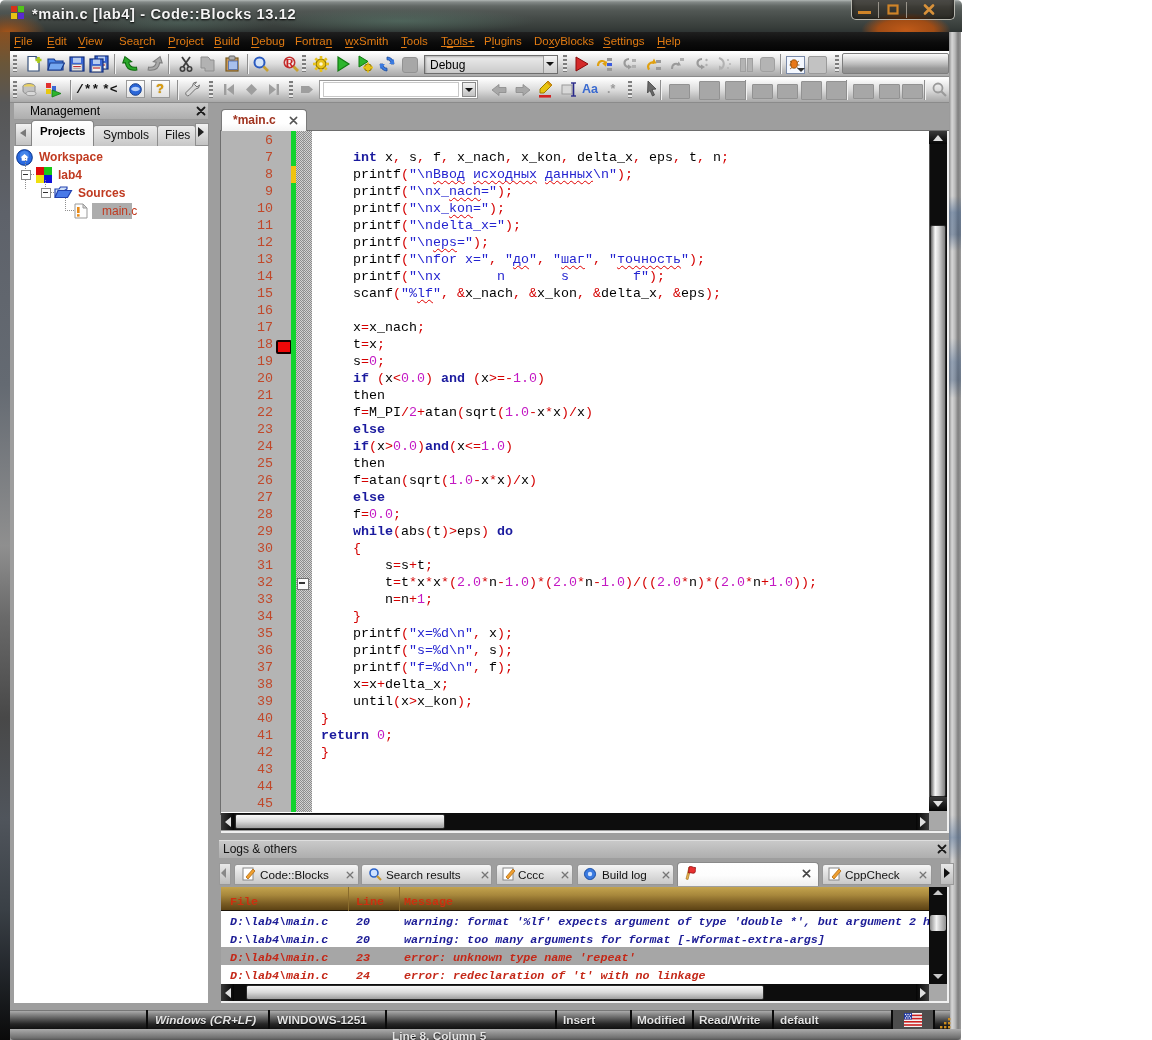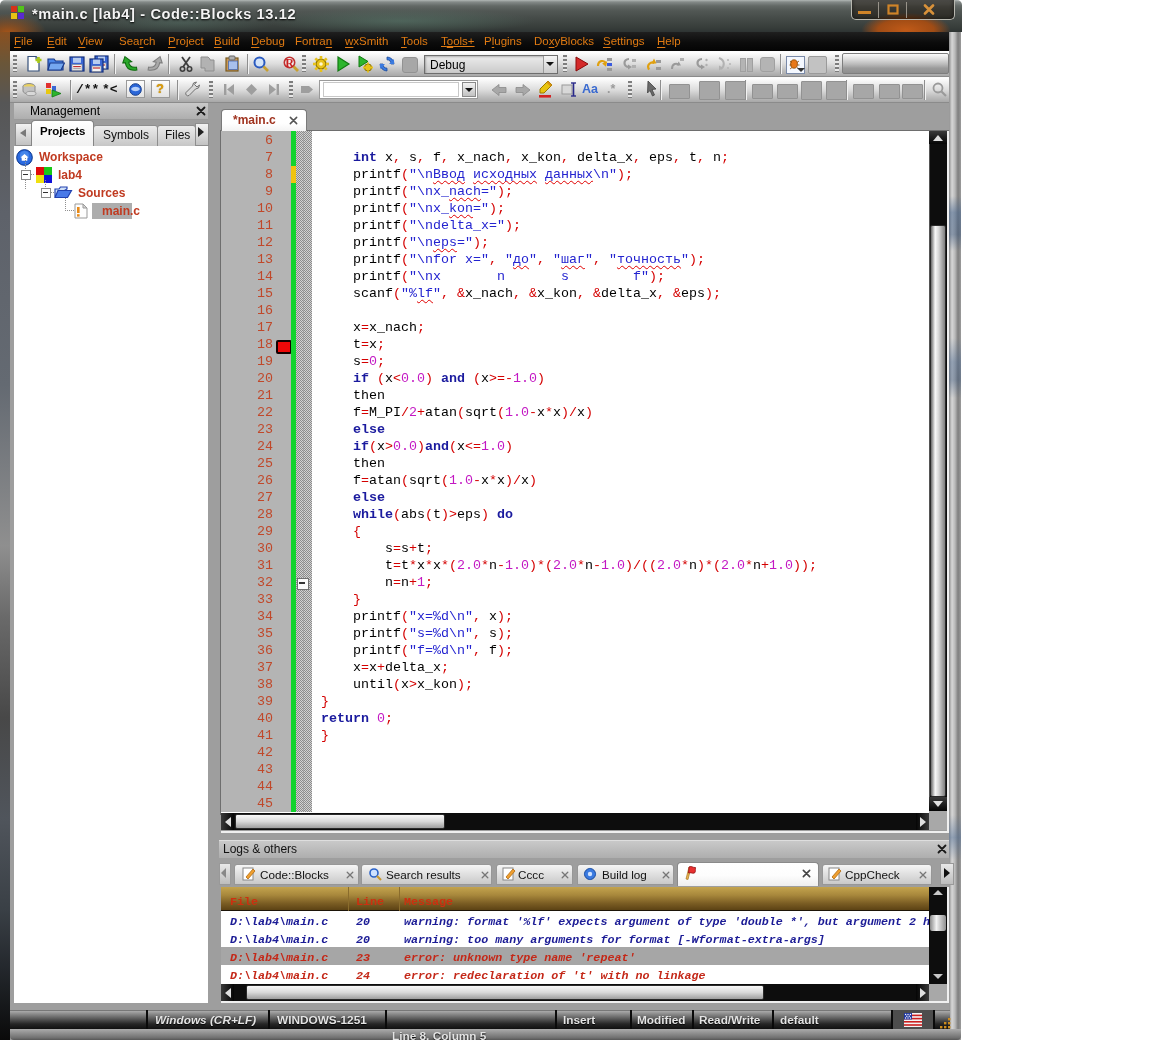--- a/index.html
+++ b/index.html
@@ -382,21 +382,21 @@
 </svg>
 <div class="a" style="left:78px;top:186px;font-size:12px;font-weight:bold;color:#c03a20;">Sources</div>
 
 <div class="a" style="left:92px;top:203px;width:40px;height:16px;background:#adadad;"></div>
 <svg class="a" style="left:74px;top:203px;" width="14" height="16" viewBox="0 0 14 16">
  <path d="M1 1 L9 1 L13 5 L13 15 L1 15 Z" fill="#fdfdfd" stroke="#999" stroke-width="1"></path>
  <path d="M9 1 L9 5 L13 5 Z" fill="#d8d8d8" stroke="#999" stroke-width="1"></path>
  <rect x="3" y="4" width="2.6" height="6" fill="#e88a18"></rect>
  <rect x="3" y="11.2" width="2.6" height="2.4" fill="#e88a18"></rect>
 </svg>
-<div class="a" style="left:94px;top:204px;font-size:12px;font-weight:bold;color:#c03a20;padding-left:8px;">main.c</div>
+<div class="a" style="left:94px;top:204px;font-size:12px;font-weight:normal;color:#c03a20;padding-left:8px;">main.c</div>
 
 <div class="a" style="left:25px;top:158px;width:1px;height:12px;background:repeating-linear-gradient(180deg,#909090 0 1px,transparent 1px 2px);"></div>
 <div class="a" style="left:25px;top:180px;width:1px;height:9px;background:repeating-linear-gradient(180deg,#909090 0 1px,transparent 1px 2px);"></div>
 <div class="a" style="left:31px;top:174px;width:4px;height:1px;background:repeating-linear-gradient(90deg,#909090 0 1px,transparent 1px 2px);"></div>
 <div class="a" style="left:45px;top:180px;width:1px;height:8px;background:repeating-linear-gradient(180deg,#909090 0 1px,transparent 1px 2px);"></div>
 <div class="a" style="left:51px;top:192px;width:4px;height:1px;background:repeating-linear-gradient(90deg,#909090 0 1px,transparent 1px 2px);"></div>
 <div class="a" style="left:65px;top:198px;width:1px;height:13px;background:repeating-linear-gradient(180deg,#909090 0 1px,transparent 1px 2px);"></div>
 <div class="a" style="left:65px;top:210px;width:9px;height:1px;background:repeating-linear-gradient(90deg,#909090 0 1px,transparent 1px 2px);"></div>
 </div>
 
@@ -478,20 +478,21 @@
 <div class="cl">    t<span class="o">=</span>x<span class="o">;</span></div>
 <div class="cl">    s<span class="o">=</span><span class="n">0</span><span class="o">;</span></div>
 <div class="cl">    <span class="k">if</span> <span class="o">(</span>x<span class="o">&lt;</span><span class="n">0.0</span><span class="o">)</span> <span class="k">and</span> <span class="o">(</span>x<span class="o">&gt;=-</span><span class="n">1.0</span><span class="o">)</span></div>
 <div class="cl">    then</div>
 <div class="cl">    f<span class="o">=</span>M_PI<span class="o">/</span><span class="n">2</span><span class="o">+</span>atan<span class="o">(</span>sqrt<span class="o">(</span><span class="n">1.0</span><span class="o">-</span>x<span class="o">*</span>x<span class="o">)</span><span class="o">/</span>x<span class="o">)</span></div>
 <div class="cl">    <span class="k">else</span></div>
 <div class="cl">    <span class="k">if</span><span class="o">(</span>x<span class="o">&gt;</span><span class="n">0.0</span><span class="o">)</span><span class="k">and</span><span class="o">(</span>x<span class="o">&lt;=</span><span class="n">1.0</span><span class="o">)</span></div>
 <div class="cl">    then</div>
 <div class="cl">    f<span class="o">=</span>atan<span class="o">(</span>sqrt<span class="o">(</span><span class="n">1.0</span><span class="o">-</span>x<span class="o">*</span>x<span class="o">)</span><span class="o">/</span>x<span class="o">)</span></div>
 <div class="cl">    <span class="k">else</span></div>
+<div class="cl">    f<span class="o">=</span><span class="n">0.0</span><span class="o">;</span></div>
 <div class="cl">    <span class="k">while</span><span class="o">(</span>abs<span class="o">(</span>t<span class="o">)</span><span class="o">&gt;</span>eps<span class="o">)</span> <span class="k">do</span></div>
 <div class="cl">    <span class="o">{</span></div>
 <div class="cl">        s<span class="o">=</span>s<span class="o">+</span>t<span class="o">;</span></div>
 <div class="cl">        t<span class="o">=</span>t<span class="o">*</span>x<span class="o">*</span>x<span class="o">*(</span><span class="n">2.0</span><span class="o">*</span>n<span class="o">-</span><span class="n">1.0</span><span class="o">)*(</span><span class="n">2.0</span><span class="o">*</span>n<span class="o">-</span><span class="n">1.0</span><span class="o">)/((</span><span class="n">2.0</span><span class="o">*</span>n<span class="o">)*(</span><span class="n">2.0</span><span class="o">*</span>n<span class="o">+</span><span class="n">1.0</span><span class="o">));</span></div>
 <div class="cl">        n<span class="o">=</span>n<span class="o">+</span><span class="n">1</span><span class="o">;</span></div>
 <div class="cl">    <span class="o">}</span></div>
 <div class="cl">    printf<span class="o">(</span><span class="s">"x=%d\n"</span><span class="o">,</span> x<span class="o">);</span></div>
 <div class="cl">    printf<span class="o">(</span><span class="s">"s=%d\n"</span><span class="o">,</span> s<span class="o">);</span></div>
 <div class="cl">    printf<span class="o">(</span><span class="s">"f=%d\n"</span><span class="o">,</span> f<span class="o">);</span></div>
 <div class="cl">    x<span class="o">=</span>x<span class="o">+</span>delta_x<span class="o">;</span></div>

